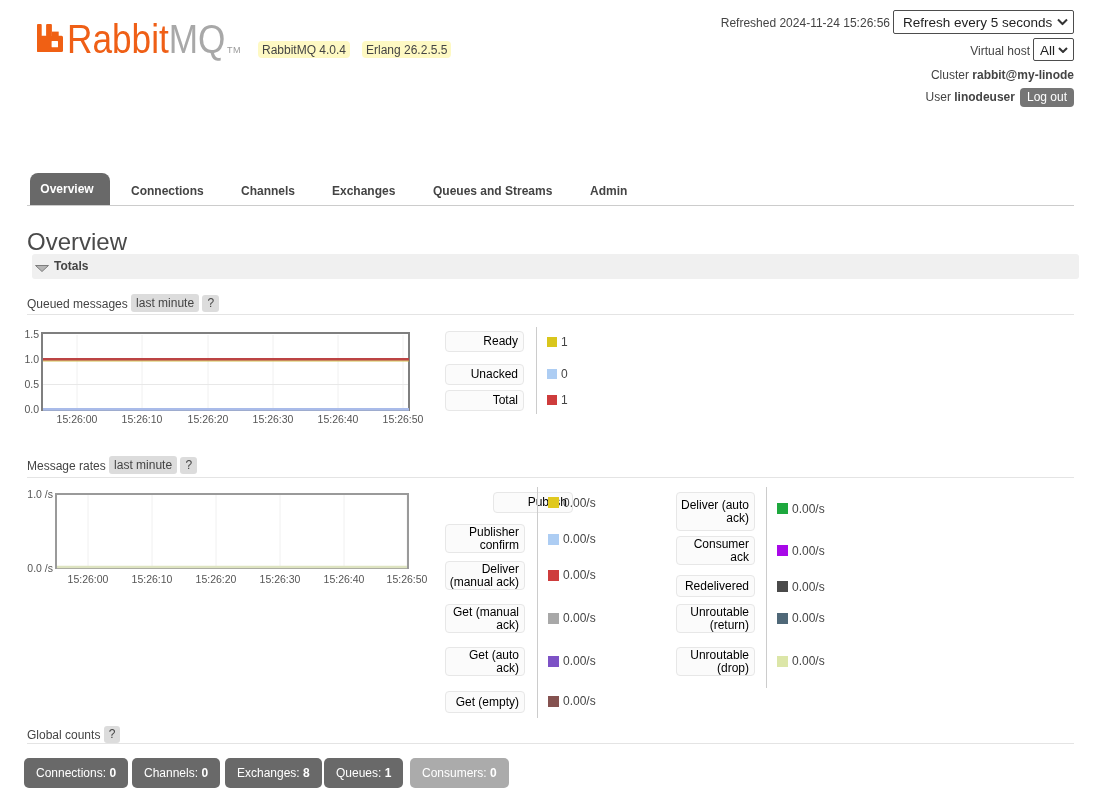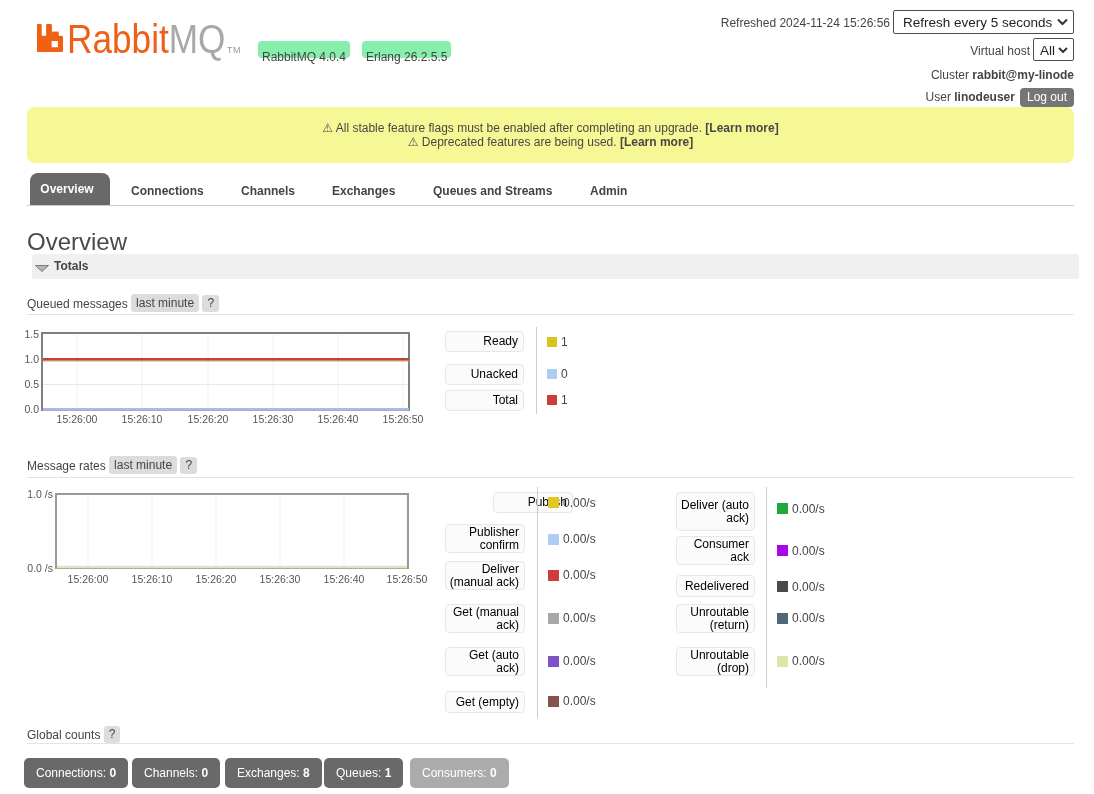--- a/index.html
+++ b/index.html
@@ -5,21 +5,21 @@
 * { margin:0; padding:0; box-sizing:border-box; }
 html,body { width:1094px; height:794px; background:#fff; font-family:"Liberation Sans", sans-serif; color:#444; }
 #page { position:relative; width:1094px; height:794px; overflow:hidden; }
 .abs { position:absolute; }
 b { font-weight:bold; }
 
 
 #wordmark { position:absolute; left:67px; top:17px; font-size:40px; letter-spacing:0; transform:scaleX(0.88); transform-origin:0 0; white-space:nowrap; color:#ef5f16; }
 #wordmark .mq { color:#a8a8a8; }
 #tm { position:absolute; left:227px; top:45px; font-size:9px; color:#9a9a9a; letter-spacing:0.5px; }
-.badge { position:absolute; top:41px; height:17px; background:#86efac; border-radius:4px; font-size:12px; line-height:17px; padding:8px 4px; color:#444; }
+.badge { position:absolute; top:41px; height:17px; background:#fef9c3; border-radius:4px; font-size:12px; line-height:17px; padding:1px 4px; color:#444; }
 #updated { position:absolute; top:16px; right:204px; font-size:12px; color:#444; }
 .sel { position:absolute; background:#fff; border:1px solid #4d4d4d; border-radius:2px; font-size:13.5px; color:#222; }
 .sel .txt { position:absolute; left:9px; top:50%; transform:translateY(-50%); white-space:nowrap; }
 .sel svg { position:absolute; right:5px; top:50%; transform:translateY(-50%); }
 #vhlabel { position:absolute; top:44px; right:64px; font-size:12px; }
 #cluster { position:absolute; top:68px; right:20px; font-size:12px; }
 #userline { position:absolute; top:88px; right:20px; font-size:12px; }
 #logout { display:inline-block; background:#757575; color:#fff; border-radius:4px; font-size:12px; padding:2px 7px 3px; margin-left:5px; position:relative; top:0px; }
 
 
@@ -76,24 +76,20 @@
 <div id="vhlabel">Virtual host</div>
 <div class="sel" style="left:1033px;top:38px;width:41px;height:23px;">
   <span class="txt" style="left:6px;">All</span>
   <svg width="10" height="6" viewBox="0 0 10 6">
         <path d="M1 1 L5 5 L9 1" fill="none" stroke="#333" stroke-width="2"></path>
       </svg>
 </div>
 <div id="cluster">Cluster <b>rabbit@my-linode</b></div>
 <div id="userline">User <b>linodeuser</b><span id="logout">Log out</span></div>
 
-<div id="banner">
-  <div>⚠ All stable feature flags must be enabled after completing an upgrade. <b>[Learn more]</b></div>
-  <div>⚠ Deprecated features are being used. <b>[Learn more]</b></div>
-</div>
 
 <div id="tabline"></div>
 <div id="tab-active">Overview</div>
 <span class="tab" style="left:131px;">Connections</span>
 <span class="tab" style="left:241px;">Channels</span>
 <span class="tab" style="left:332px;">Exchanges</span>
 <span class="tab" style="left:433px;">Queues and Streams</span>
 <span class="tab" style="left:590px;">Admin</span>
 
 <div id="h1">Overview</div>

